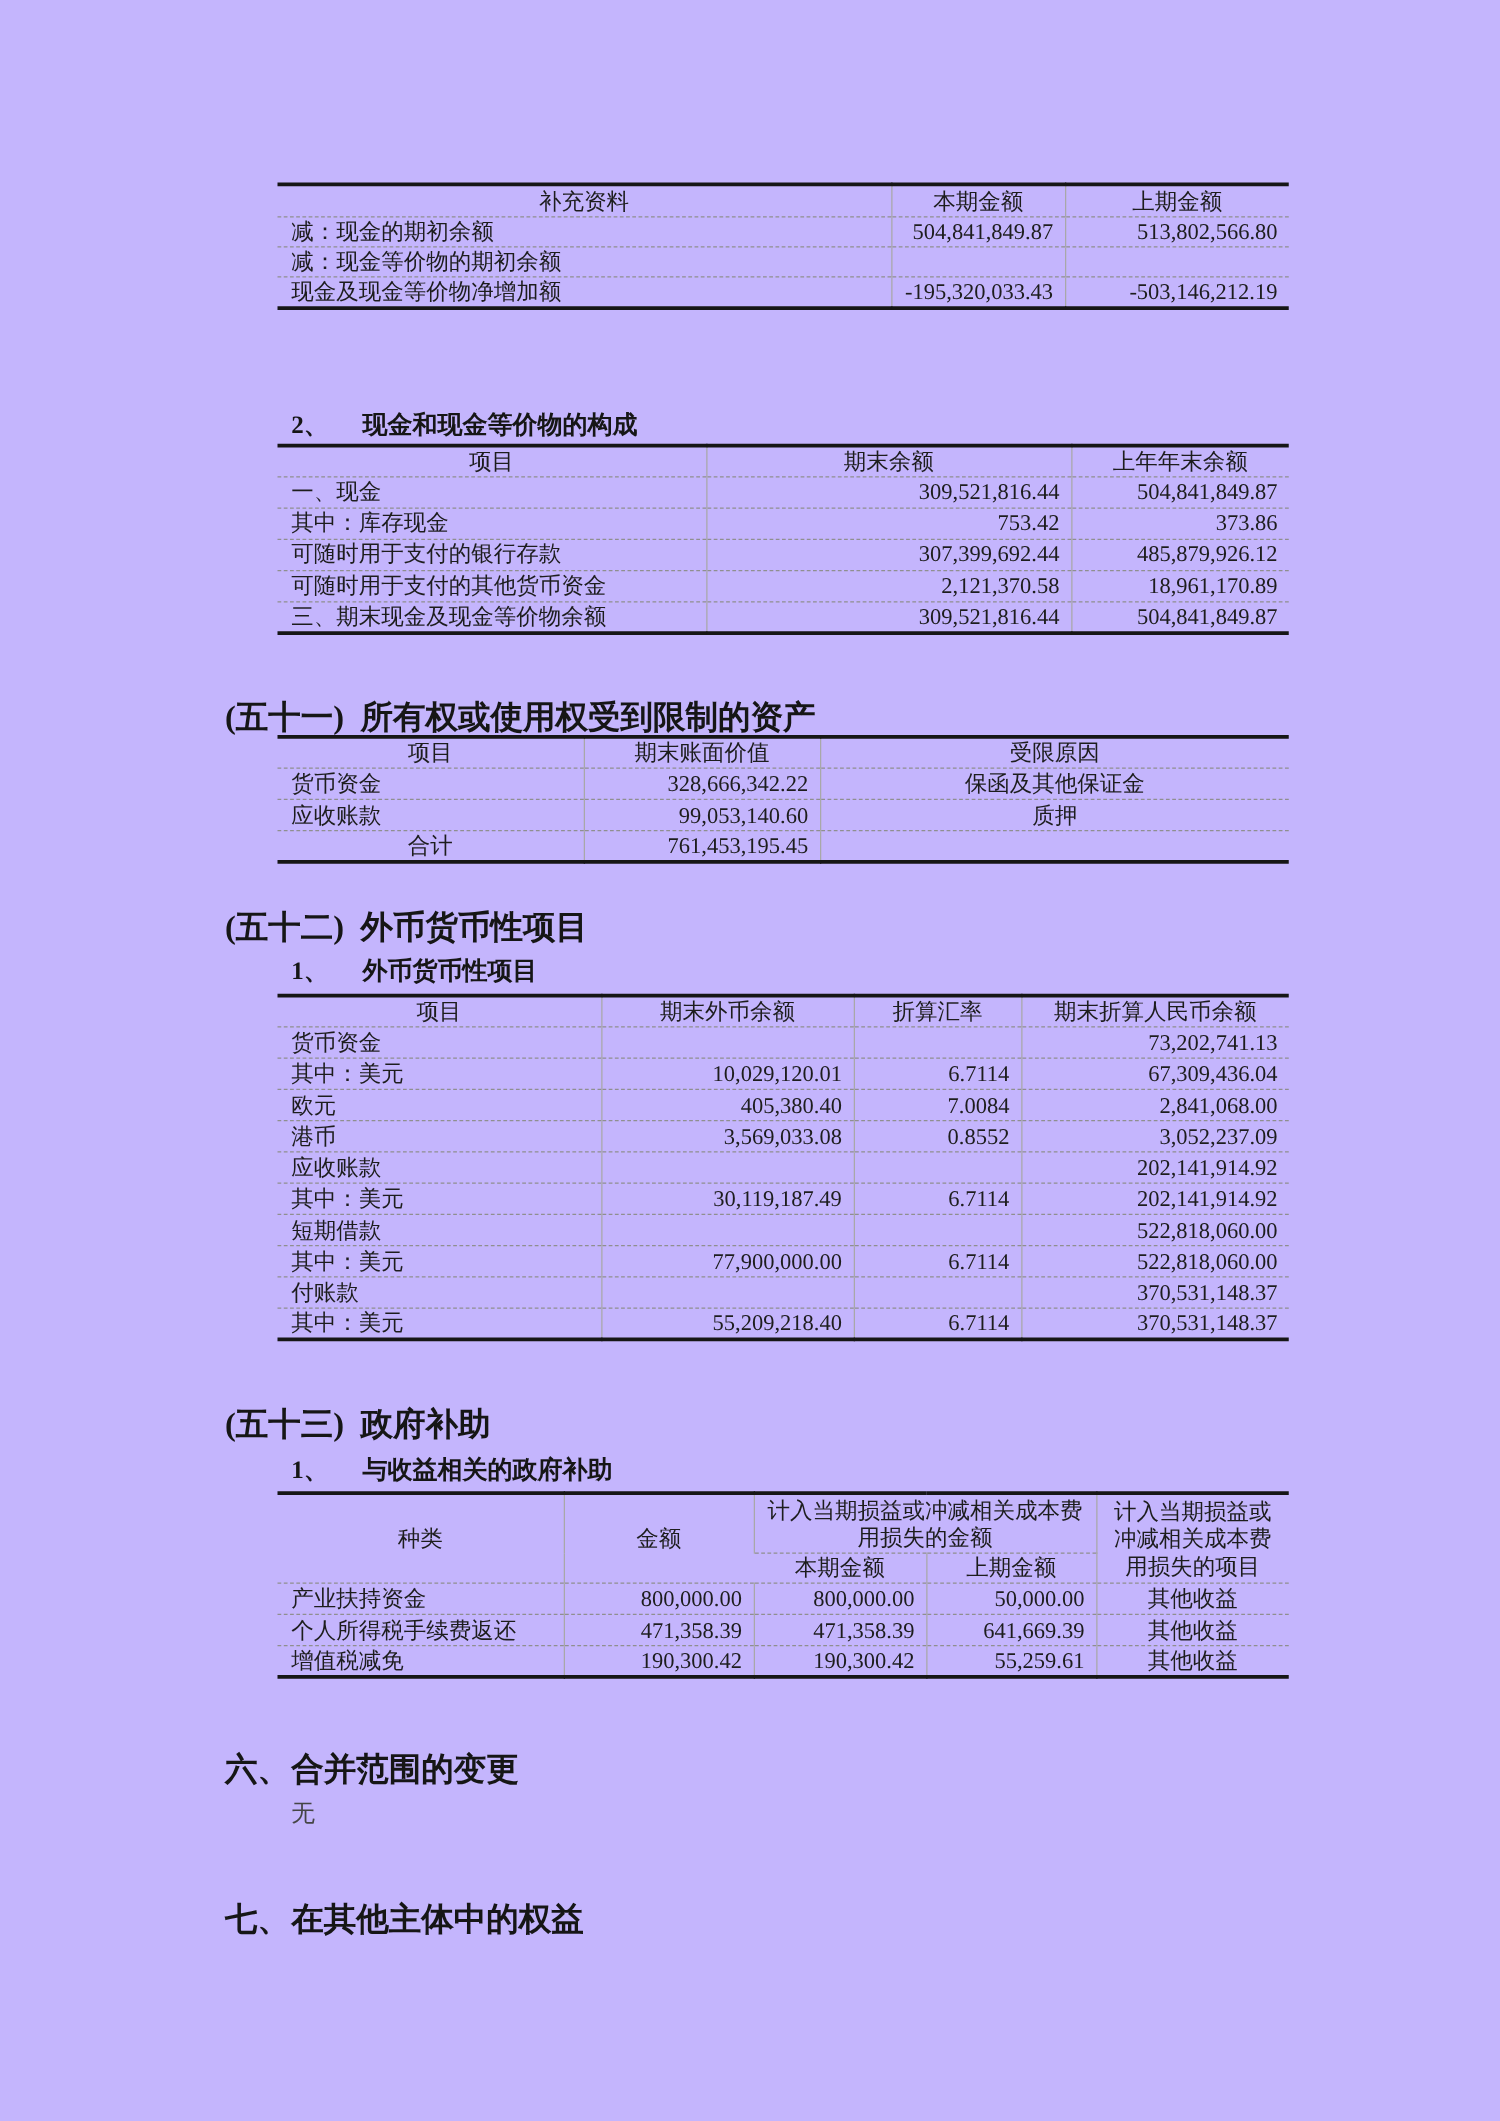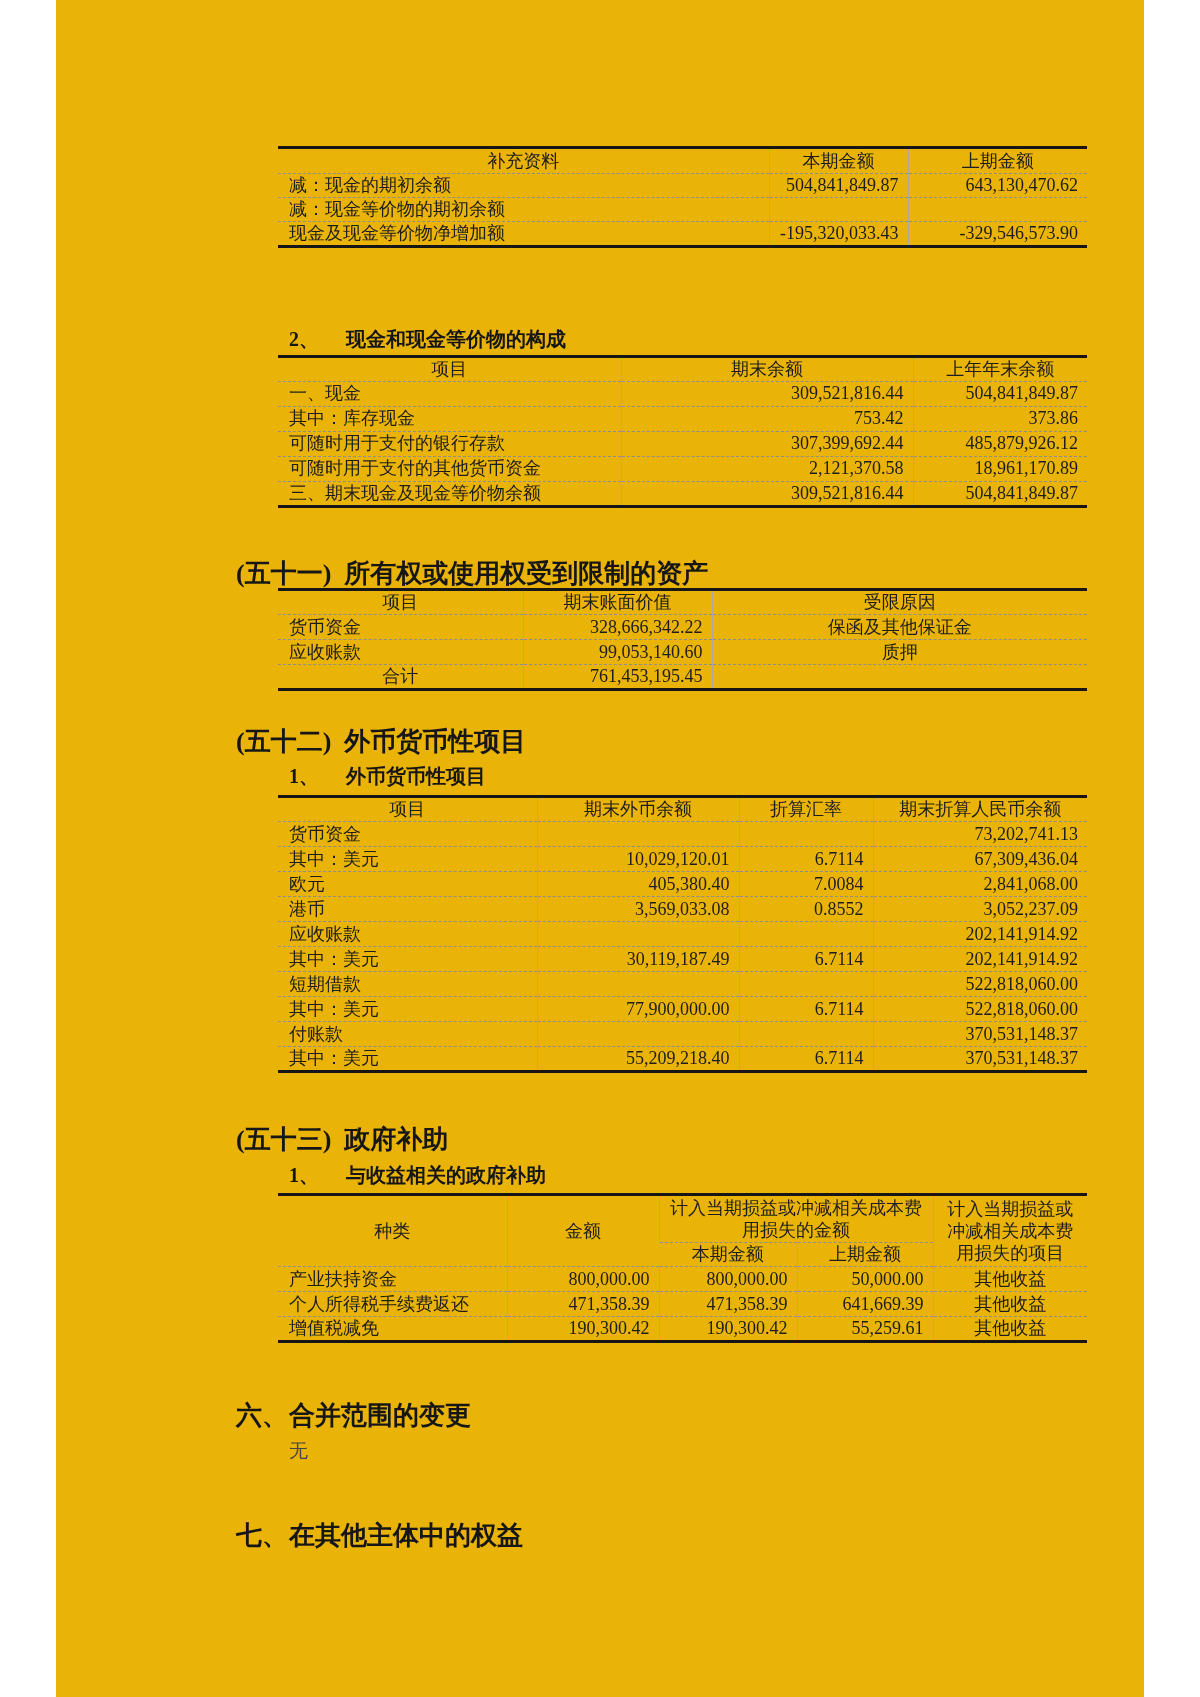--- a/index.html
+++ b/index.html
@@ -1,21 +1,21 @@
 <!DOCTYPE html>
 <html lang="zh"><head>
 <meta charset="utf-8">
 <style>
   * { margin:0; padding:0; box-sizing:border-box; }
   html,body { background:#ffffff; }
   .page {
     position:relative;
-    width:1088px; height:1697px;
+    width:1200px; height:1697px;
     margin:0 auto;
-    background:#eab308;
+    background:#c4b5fd;
     font-family:"Liberation Serif","DejaVu Serif",serif;
     color:#1d1d1d;
     overflow:hidden;
   }
 
   
   .h-main { position:absolute; left:180px; font-size:26px; font-weight:bold; color:#161616; white-space:nowrap; }
   .h-main .h-num { display:inline-block; }
   .h-main .h-title { display:inline-block; margin-left:13px; }
   .h-list .h-num { display:inline-block; width:53px; }
@@ -81,31 +81,31 @@
       <tr>
         <th>补充资料</th>
         <th>本期金额</th>
         <th>上期金额</th>
       </tr>
     </thead>
     <tbody>
         <tr>
           <td class="c-left">减：现金的期初余额</td>
           <td class="c-num">504,841,849.87</td>
-          <td class="c-num">643,130,470.62</td>
+          <td class="c-num">513,802,566.80</td>
         </tr>
         <tr>
           <td class="c-left">减：现金等价物的期初余额</td>
           <td class="c-num"></td>
           <td class="c-num"></td>
         </tr>
         <tr>
           <td class="c-left">现金及现金等价物净增加额</td>
           <td class="c-num">-195,320,033.43</td>
-          <td class="c-num">-329,546,573.90</td>
+          <td class="c-num">-503,146,212.19</td>
         </tr>
       </tbody>
   </table>
 
   <div class="h-sub" style="top:326px;">
     <span class="h-num">2、</span><span class="h-title">现金和现金等价物的构成</span>
   </div>
 
   <table class="doc-table t-cash" style="top:355px;">
     <colgroup>

